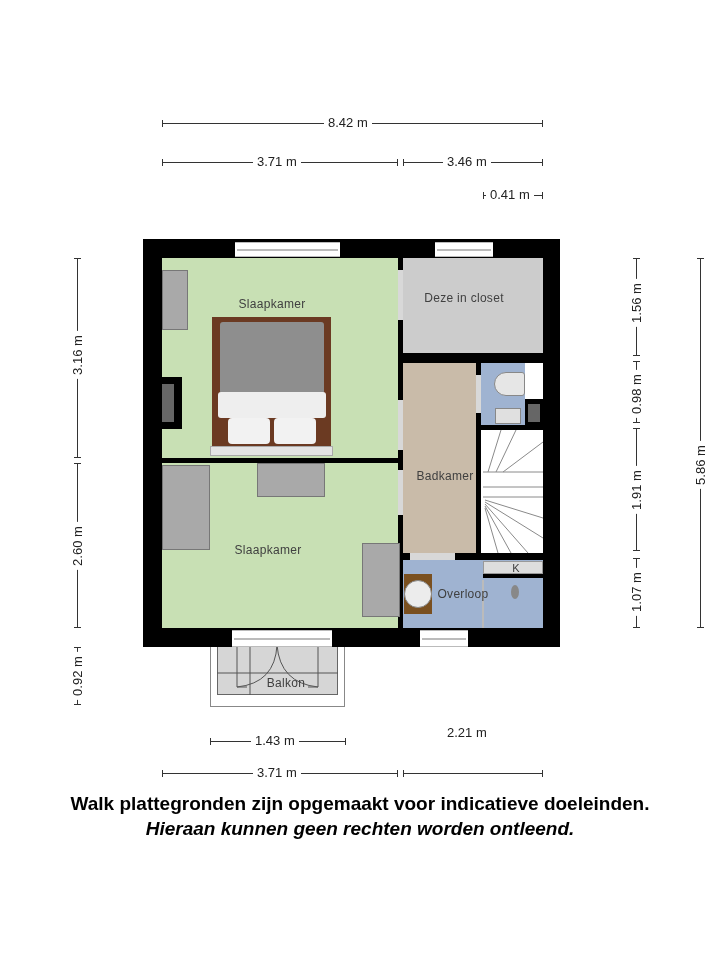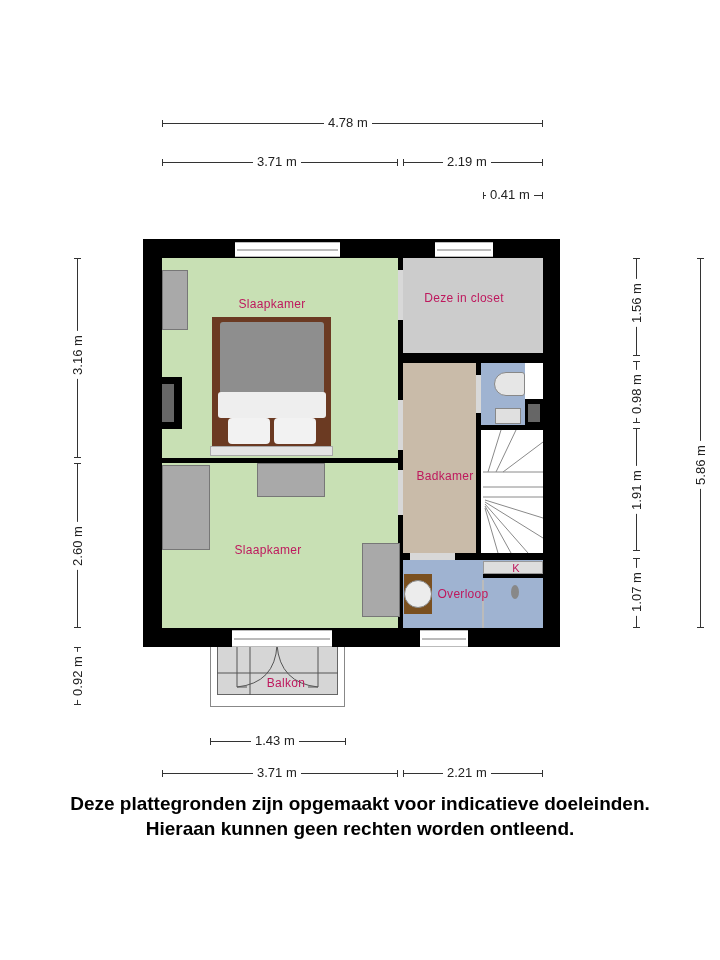--- a/index.html
+++ b/index.html
@@ -8,37 +8,37 @@
   .dim-h{position:absolute;height:1px;background:#333;}
   .dim-h::before,.dim-h::after{content:"";position:absolute;top:-3px;width:1px;height:7px;background:#333;}
   .dim-h::before{left:0;} .dim-h::after{right:0;}
   .dim-v{position:absolute;width:1px;background:#333;}
   .dim-v::before,.dim-v::after{content:"";position:absolute;left:-3px;height:1px;width:7px;background:#333;}
   .dim-v::before{top:0;} .dim-v::after{bottom:0;}
   .dlabel{position:absolute;font-size:13px;color:#222;background:#fff;padding:0 4px;white-space:nowrap;line-height:14px;}
   .vlabel{position:absolute;font-size:13px;color:#222;background:#fff;padding:0 4px;white-space:nowrap;line-height:14px;transform:translate(-50%,-50%) rotate(-90deg);}
   .wall{position:absolute;background:#000;}
   .room{position:absolute;}
-  .rlabel{position:absolute;font-size:12px;color:#be185d;white-space:nowrap;transform:translate(-50%,-50%);letter-spacing:0.3px;}
+  .rlabel{position:absolute;font-size:12px;color:#404040;white-space:nowrap;transform:translate(-50%,-50%);letter-spacing:0.3px;}
   .window{position:absolute;background:#fff;border-top:1px solid #bbb;border-bottom:1px solid #bbb;}
   .window::after{content:"";position:absolute;left:2px;right:2px;top:45%;height:2px;background:#bbb;}
   .furn{position:absolute;background:#a9a9a9;border:1px solid #777;}
   .disclaimer{position:absolute;left:0;width:720px;text-align:center;font-weight:bold;font-size:19px;color:#000;line-height:24px;}
 </style>
 </head>
 <body>
 
 <div class="dim-h" style="left:162px;top:123px;width:381px;"></div>
-<span class="dlabel" style="left:324px;top:116px;">4.78 m</span>
+<span class="dlabel" style="left:324px;top:116px;">8.42 m</span>
 
 <div class="dim-h" style="left:162px;top:162px;width:236px;"></div>
 <span class="dlabel" style="left:253px;top:155px;">3.71 m</span>
 
 <div class="dim-h" style="left:403px;top:162px;width:140px;"></div>
-<span class="dlabel" style="left:443px;top:155px;">2.19 m</span>
+<span class="dlabel" style="left:443px;top:155px;">3.46 m</span>
 
 <div class="dim-h" style="left:483px;top:195px;width:60px;"></div>
 <span class="dlabel" style="left:486px;top:188px;">0.41 m</span>
 
 <div class="dim-v" style="left:77px;top:258px;height:200px;"></div>
 <span class="vlabel" style="left:78px;top:355px;">3.16 m</span>
 
 <div class="dim-v" style="left:77px;top:463px;height:165px;"></div>
 <span class="vlabel" style="left:78px;top:546px;">2.60 m</span>
 
@@ -156,16 +156,16 @@
 <span class="rlabel" style="left:516px;top:568px;font-size:11px;">K</span>
 <span class="rlabel" style="left:286px;top:683px;">Balkon</span>
 
 <div class="dim-h" style="left:210px;top:741px;width:136px;"></div>
 <span class="dlabel" style="left:251px;top:734px;">1.43 m</span>
 
 <div class="dim-h" style="left:162px;top:773px;width:236px;"></div>
 <span class="dlabel" style="left:253px;top:766px;">3.71 m</span>
 
 <div class="dim-h" style="left:403px;top:773px;width:140px;"></div>
-<span class="dlabel" style="left:443px;top:766px;">2.21 m</span>
+<span class="dlabel" style="left:443px;top:726px;">2.21 m</span>
 
-<div class="disclaimer" style="top:792px;">Deze plattegronden zijn opgemaakt voor indicatieve doeleinden.</div>
-<div class="disclaimer" style="top:817px;">Hieraan kunnen geen rechten worden ontleend.</div>
+<div class="disclaimer" style="top:792px;">Walk plattegronden zijn opgemaakt voor indicatieve doeleinden.</div>
+<div class="disclaimer" style="top:817px;font-style:italic;">Hieraan kunnen geen rechten worden ontleend.</div>
 
 </body></html>

